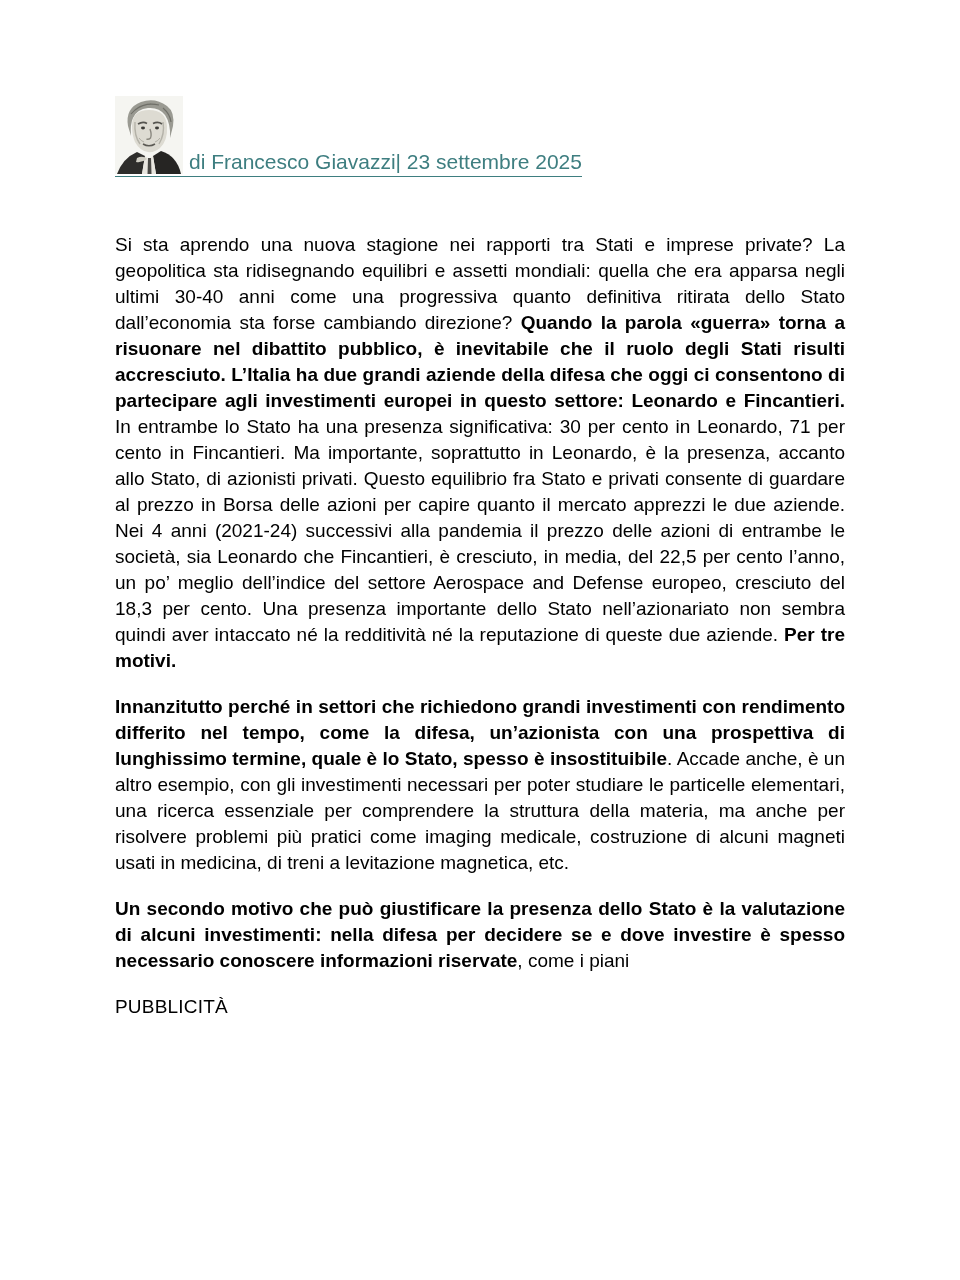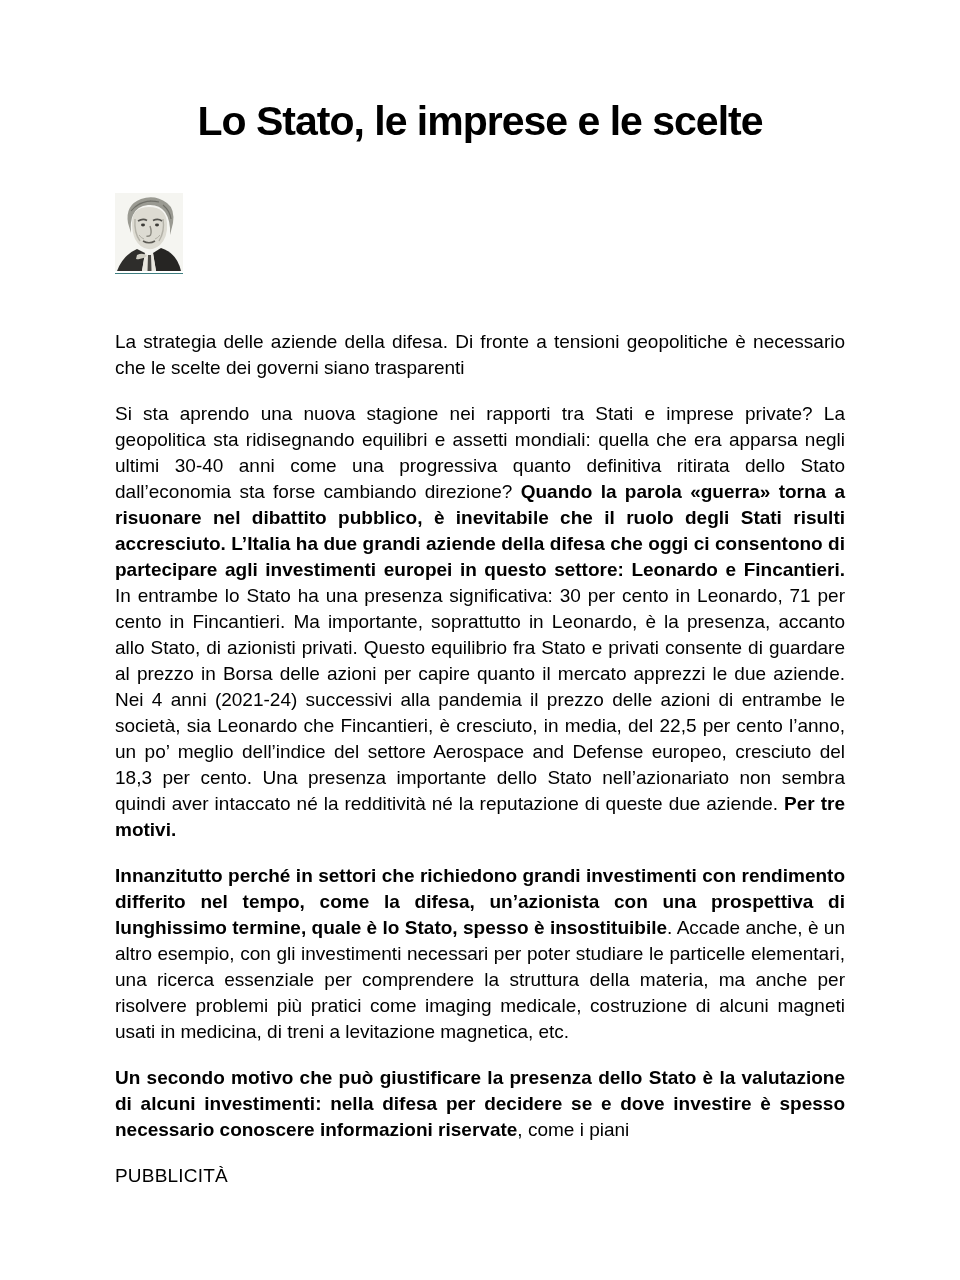--- a/index.html
+++ b/index.html
@@ -69,21 +69,20 @@
   .ad-label {
     text-align: left;
     letter-spacing: 0.2px;
   }
 </style>
 </head>
 <body>
 
 <div class="page">
 
-  <h1 class="title">Lo Stato, le imprese e le scelte</h1>
 
   <div class="byline-row">
     <a class="byline-link" style="border-bottom-color: rgb(62, 126, 128);">
       <span class="portrait">
 
         <svg viewBox="0 0 68 78" width="68" height="78" xmlns="http://www.w3.org/2000/svg">
           <rect width="68" height="78" fill="#f5f5f1"></rect>
 
           <path d="M13 30 Q10 12 26 6 Q40 1 52 10 Q60 16 58 30 L55 42 Q56 28 50 19 Q44 11 33 12 Q22 13 18 22 Q15 28 16 40 Z" fill="#9a9a92"></path>
           <path d="M16 18 Q24 8 36 8 M20 14 Q30 6 44 9 M48 12 Q55 18 56 26" stroke="#6f6f68" stroke-width="1.2" fill="none"></path>
@@ -104,24 +103,24 @@
 
           <path d="M2 78 Q8 62 22 56 L30 60 L27 78 Z" fill="#2e2d2b"></path>
           <path d="M66 78 Q62 60 46 55 L38 60 L41 78 Z" fill="#262523"></path>
 
           <path d="M27 78 L30 60 L34 63 L38 60 L41 78 Z" fill="#e8e6df"></path>
           <path d="M33 62 L36 62 L36.5 78 L32.5 78 Z" fill="#4a4945"></path>
 
           <path d="M22 62 q6 -3 10 1 q-5 4 -11 3 Z" fill="#cfcdc3"></path>
         </svg>
       </span>
+      <span class="byline-text" style="color: rgb(62, 126, 128);">di Francesco Giavazzi| 23 settembre 2025</span>
     </a>
   </div>
 
   <div class="article-body">
-    <p class="para"><span class="run">La strategia delle aziende della difesa. Di fronte a tensioni geopolitiche è necessario che le scelte dei governi siano trasparenti</span></p>
     <p class="para"><span class="run">Si sta aprendo una nuova stagione nei rapporti tra Stati e imprese private? La geopolitica sta ridisegnando equilibri e assetti mondiali: quella che era apparsa negli ultimi 30-40 anni come una progressiva quanto definitiva ritirata dello Stato dall’economia sta forse cambiando direzione? </span><span class="run bold">Quando la parola «guerra» torna a risuonare nel dibattito pubblico, è inevitabile che il ruolo degli Stati risulti accresciuto. L’Italia ha due grandi aziende della difesa che oggi ci consentono di partecipare agli investimenti europei in questo settore: Leonardo e Fincantieri.</span><span class="run"> In entrambe lo Stato ha una presenza significativa: 30 per cento in Leonardo, 71 per cento in Fincantieri. Ma importante, soprattutto in Leonardo, è la presenza, accanto allo Stato, di azionisti privati. Questo equilibrio fra Stato e privati consente di guardare al prezzo in Borsa delle azioni per capire quanto il mercato apprezzi le due aziende. Nei 4 anni (2021-24) successivi alla pandemia il prezzo delle azioni di entrambe le società, sia Leonardo che Fincantieri, è cresciuto, in media, del 22,5 per cento l’anno, un po’ meglio dell’indice del settore Aerospace and Defense europeo, cresciuto del 18,3 per cento. Una presenza importante dello Stato nell’azionariato non sembra quindi aver intaccato né la redditività né la reputazione di queste due aziende. </span><span class="run bold">Per tre motivi.</span></p>
     <p class="para"><span class="run bold">Innanzitutto perché in settori che richiedono grandi investimenti con rendimento differito nel tempo, come la difesa, un’azionista con una prospettiva di lunghissimo termine, quale è lo Stato, spesso è insostituibile</span><span class="run">. Accade anche, è un altro esempio, con gli investimenti necessari per poter studiare le particelle elementari, una ricerca essenziale per comprendere la struttura della materia, ma anche per risolvere problemi più pratici come imaging medicale, costruzione di alcuni magneti usati in medicina, di treni a levitazione magnetica, etc.</span></p>
     <p class="para"><span class="run bold">Un secondo motivo che può giustificare la presenza dello Stato è la valutazione di alcuni investimenti: nella difesa per decidere se e dove investire è spesso necessario conoscere informazioni riservate</span><span class="run">, come i piani</span></p>
     <p class="para ad-label"><span class="run">PUBBLICITÀ</span></p>
   </div>
 
 </div>
 
 </body></html>

